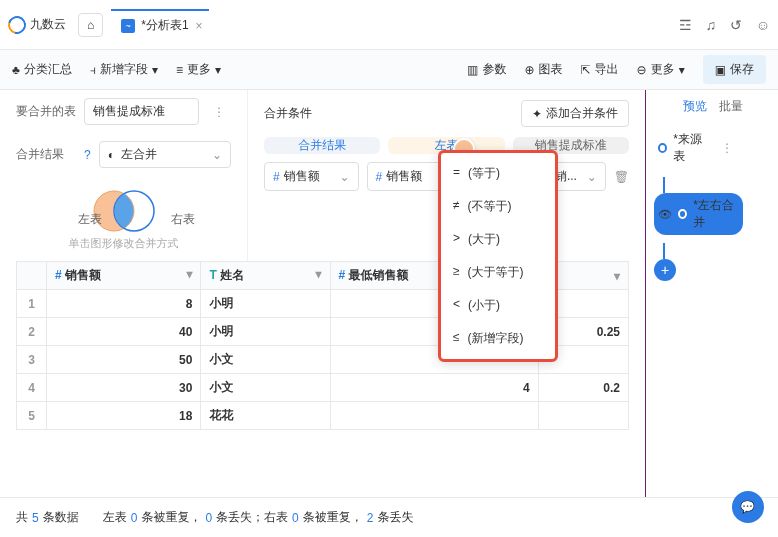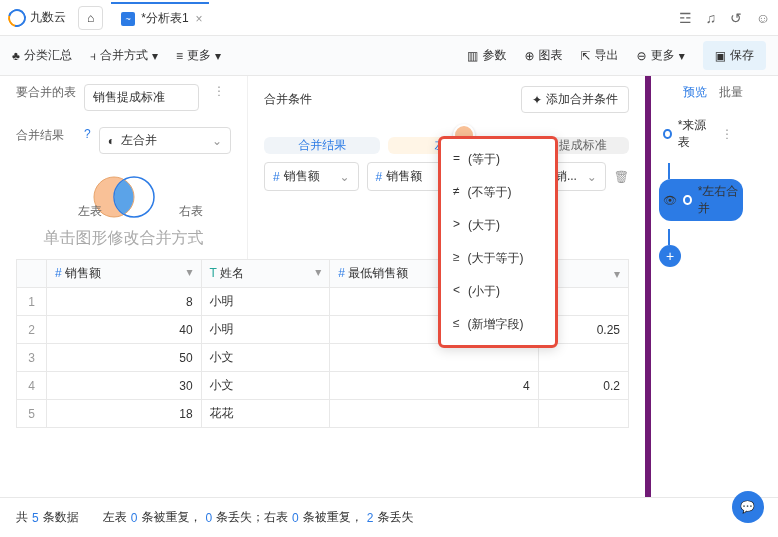--- a/index.html
+++ b/index.html
@@ -1,68 +1,68 @@
 <!DOCTYPE html>
 <html><head>
 <meta charset="utf-8">
 <style>
 *{margin:0;padding:0;box-sizing:border-box;font-family:-apple-system,"Microsoft YaHei",sans-serif;font-size:12px;color:#333}
 body{background:#fff;width:778px;height:537px;position:relative;overflow:hidden}
-.header{height:36px;display:flex;align-items:center;border-bottom:1px solid #e8e8e8;padding:0 8px}
+.header{height:50px;display:flex;align-items:center;border-bottom:1px solid #e8e8e8;padding:0 8px}
 .logo{display:flex;align-items:center;gap:4px;font-size:14px;font-weight:500}
 .logo-icon{width:18px;height:18px;border:2px solid #2c7be5;border-radius:50%;border-left-color:#ff9800;transform:rotate(-30deg)}
 .home-btn{margin-left:12px;padding:4px 8px;border:1px solid #ddd;border-radius:4px;cursor:pointer}
 .tab{margin-left:8px;padding:6px 20px 6px 10px;background:#fff;border-top:2px solid #2c7be5;display:flex;align-items:center;gap:6px;position:relative}
 .tab-icon{width:14px;height:14px;background:#2c7be5;border-radius:2px;display:flex;align-items:center;justify-content:center;color:#fff;font-size:9px}
 .tab-close{position:absolute;right:6px;color:#999;cursor:pointer}
 .hdr-right{margin-left:auto;display:flex;gap:14px;align-items:center}
 .hdr-icon{color:#666;cursor:pointer;font-size:14px}
 .toolbar{height:40px;display:flex;align-items:center;padding:0 12px;gap:18px;border-bottom:1px solid #e8e8e8;background:#fafbfc}
 .tb-btn{display:flex;align-items:center;gap:4px;cursor:pointer;color:#333}
 .tb-btn.save{background:#e6f2fb;color:#2c7be5;padding:6px 12px;border-radius:4px}
 .tb-right{margin-left:auto;display:flex;gap:18px;align-items:center}
 .main{display:flex;height:calc(100% - 116px)}
 .left-panel{width:645px;display:flex;flex-direction:column}
-.config-row{display:flex;padding:8px 16px;gap:8px}
+.config-row{display:flex;align-items:center;padding:8px 16px;gap:8px}
 .config-label{min-width:60px;color:#666}
 .help-icon{color:#2c7be5;cursor:pointer}
 .select-box{flex:1;border:1px solid #ddd;border-radius:4px;padding:4px 8px;display:flex;align-items:center;gap:6px;background:#fff;max-width:140px}
 .select-box.wide{max-width:none}
 .ellipsis{color:#999;cursor:pointer;padding:0 6px}
 .chev{margin-left:auto;color:#999}
 .venn-area{text-align:center;padding:10px 0;position:relative}
 .venn-area svg{display:block;margin:0 auto}
 .venn-label{position:absolute;top:50%;transform:translateY(-50%);font-size:12px;color:#666}
-.venn-hint{color:#aaa;font-size:16px;margin-top:6px}
+.venn-hint{color:#aaa;font-size:11px;}
 .cond-area{padding:10px 16px;position:relative}
-.cond-header{display:flex;align-items:center;justify-content:space-between;margin-bottom:24px}
+.cond-header{display:flex;align-items:center;justify-content:space-between;margin-bottom:10px}
 .add-btn{border:1px solid #ddd;border-radius:4px;padding:4px 10px;cursor:pointer;display:flex;align-items:center;gap:4px}
 .cond-tabs{display:flex;gap:8px;margin-bottom:8px}
 .cond-tab{flex:1;text-align:center;background:#f0f4f8;border-radius:6px;color:#2c7be5}
 .cond-tab.l{background:#fff5e6}
 .cond-tab.r{background:#f0f0f0;color:#666}
 .cond-row{display:flex;gap:8px;align-items:center}
 .field-box{flex:1;border:1px solid #ddd;border-radius:4px;padding:5px 8px;display:flex;align-items:center;gap:4px;background:#fff}
 .hash{color:#2c7be5}
 .eq-box{width:34px;border:1px solid #ddd;border-radius:4px;padding:5px;text-align:center;cursor:pointer;background:#fff}
 .cursor{width:22px;height:22px;background:#f9c197;border:2px solid #fff;border-radius:50%;position:absolute;top:48px;left:205px;box-shadow:0 1px 3px rgba(0,0,0,.2)}
 .del-icon{color:#999;cursor:pointer}
 .dropdown{position:absolute;top:60px;left:190px;width:120px;background:#fff;border:3px solid #e74c3c;border-radius:6px;box-shadow:0 2px 12px rgba(0,0,0,.15);z-index:10;padding:4px 0}
 .dd-item{padding:8px 12px;cursor:pointer;display:flex;gap:8px;color:#666}
 .dd-item.active{color:#2c7be5}
 .table-area{padding:0 16px;flex:1}
 table{width:100%;border-collapse:collapse}
-th,td{border:1px solid #e8e8e8;padding:5px 8px;text-align:left;font-weight:normal}
+th,td{border:1px solid #e8e8e8;padding:5px 8px;text-align:left;font-weight:bold}
 th{background:#fafbfc;color:#666}
 th .hash{color:#2c7be5}
 th .tt{color:#26a69a}
 td.num{text-align:right}
 td.idx{text-align:center;color:#999;width:30px}
 .th-menu{float:right;color:#999;cursor:pointer}
-.right-panel{width:106px;border-left:6px solid #701a75;padding:8px}
+.right-panel{width:106px;border-left:1px solid #701a75;padding:8px}
 .rp-tabs{display:flex;justify-content:flex-end;gap:12px;margin-bottom:12px}
 .rp-tab{cursor:pointer;color:#666}
 .rp-tab.active{color:#2c7be5}
 .node{display:flex;align-items:center;gap:6px;padding:4px;border-radius:12px;margin-bottom:8px}
 .node-dot{width:10px;height:10px;border:2px solid #2c7be5;border-radius:50%;background:#fff}
 .node.active{background:#2c7be5;color:#fff}
 .node.active .node-dot{border-color:#fff;background:#2c7be5}
 .node-line{width:2px;height:16px;background:#2c7be5;margin-left:9px}
 .add-node{width:22px;height:22px;background:#2c7be5;border-radius:50%;color:#fff;text-align:center;line-height:22px;margin-left:0;cursor:pointer;font-size:14px}
 .eye{font-size:11px}
@@ -95,21 +95,21 @@
   </div>
 </div>
 
 <div class="toolbar">
   <div class="tb-btn">
       <span>♣</span>
       <span>分类汇总</span>
     </div>
   <div class="tb-btn">
       <span>⫞</span>
-      <span>合并方式</span>
+      <span>新增字段</span>
       <span>▾</span>
     </div>
   <div class="tb-btn">
       <span>≡</span>
       <span>更多</span>
       <span>▾</span>
     </div>
   <div class="tb-right">
     <div class="tb-btn">
         <span>▥</span>
@@ -155,21 +155,21 @@
               <span class="chev">⌄</span>
           </div>
         </div>
         <div class="venn-area">
           <span class="venn-label" style="left:78px">左表</span>
           <svg width="80" height="50">
             <circle cx="30" cy="25" r="20" fill="#f9c197" stroke="#e8a46b"></circle>
             <circle cx="50" cy="25" r="20" fill="none" stroke="#2c7be5" stroke-width="1.5"></circle>
             <path d="M40,8 A20,20 0 0,1 40,42 A20,20 0 0,1 40,8" fill="#5ba3e8"></path>
           </svg>
-          <span class="venn-label" style="right:44px">右表</span>
+          <span class="venn-label" style="right:52px">右表</span>
           <div class="venn-hint">单击图形修改合并方式</div>
         </div>
       </div>
       <div class="split-r">
         <div class="cond-area">
           <div class="cond-header">
             <span>合并条件</span>
             <div class="add-btn">
                 <span>✦</span>
                 <span>添加合并条件</span>

